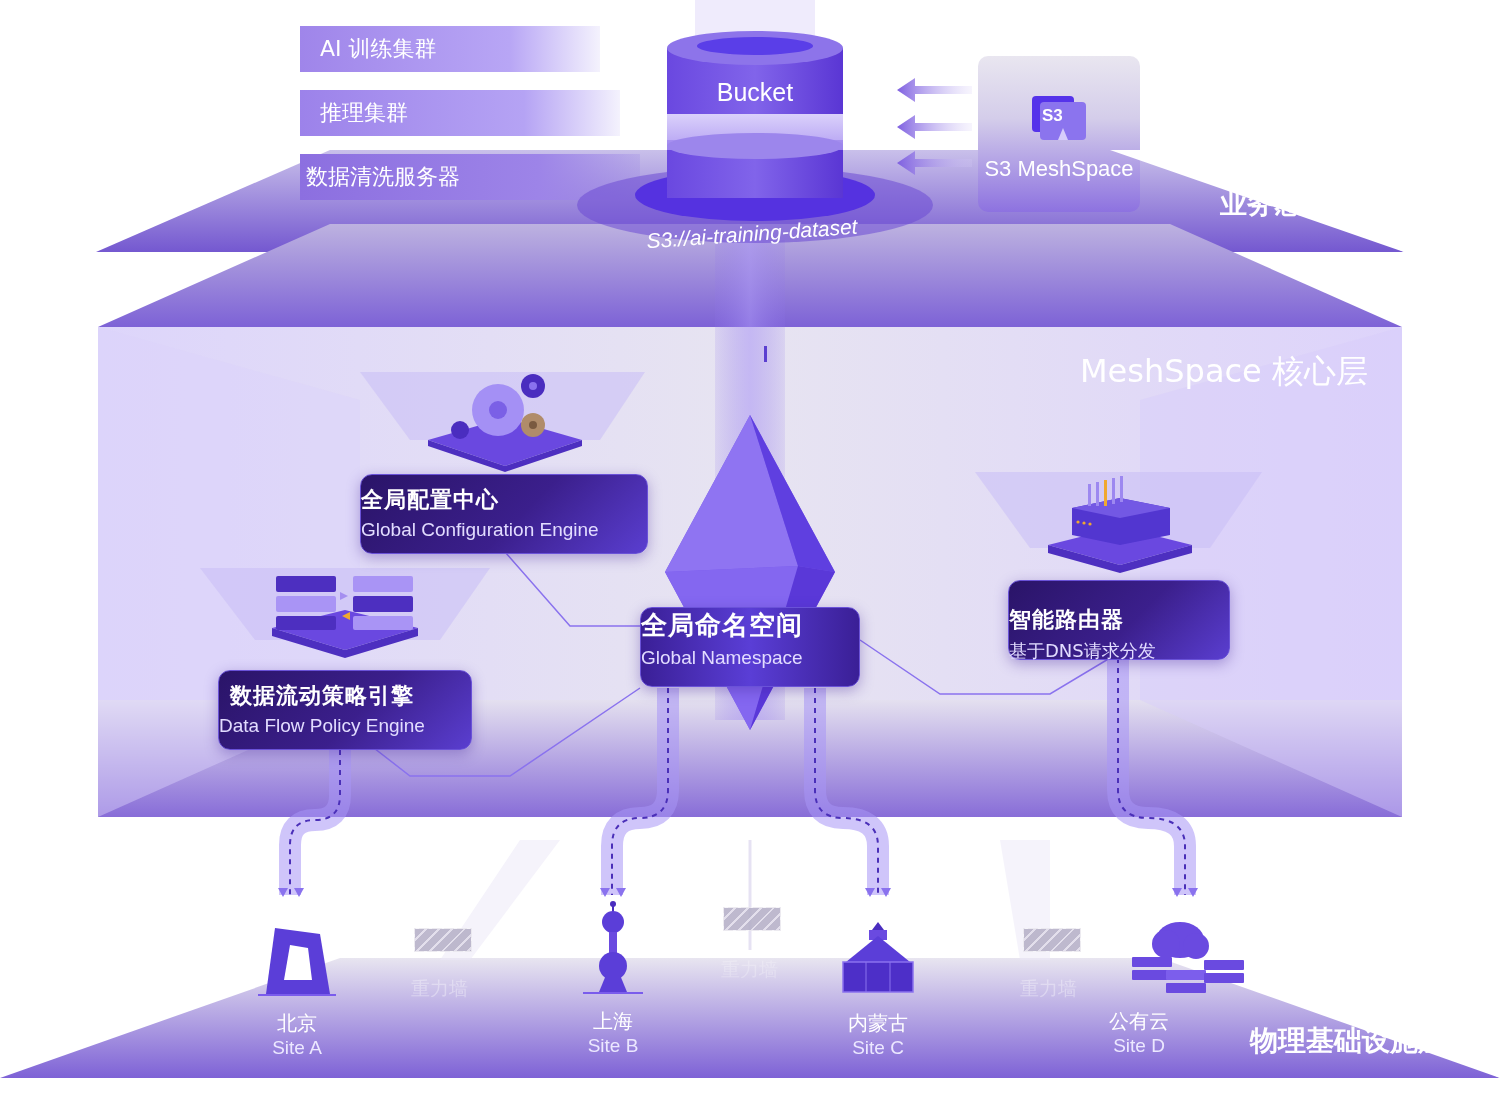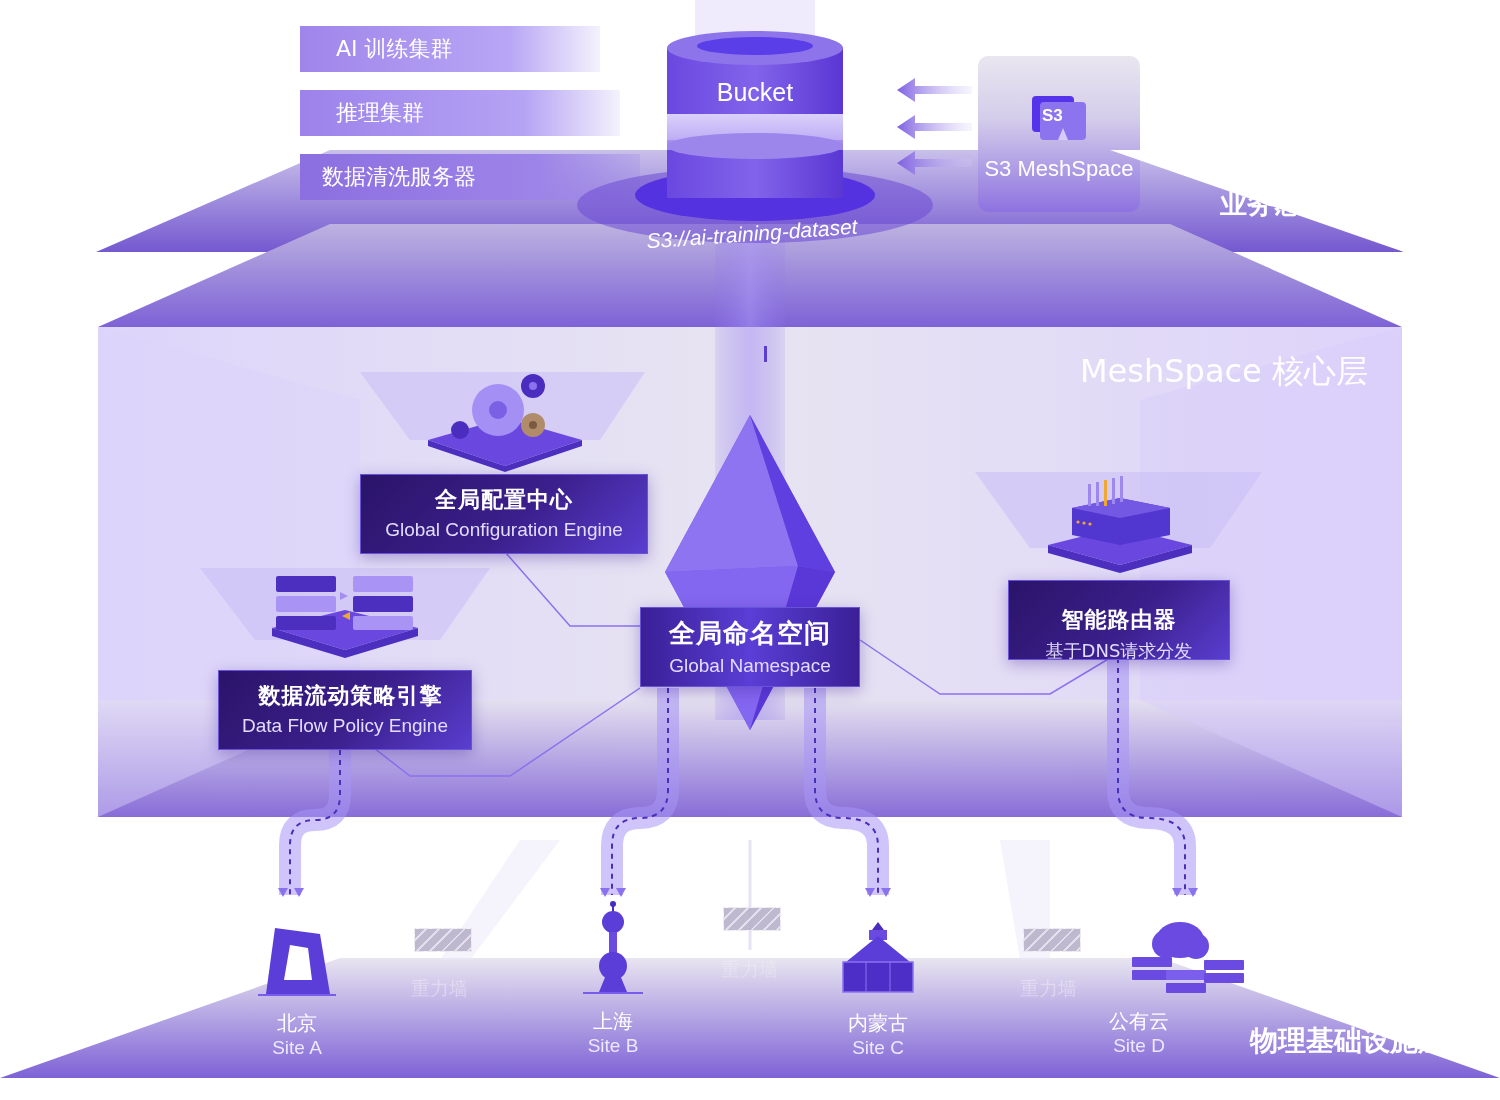--- a/index.html
+++ b/index.html
@@ -1,24 +1,24 @@
 <!DOCTYPE html>
 <html><head>
 <meta charset="utf-8">
 <style>
   html, body { margin:0; padding:0; background:#ffffff; }
   body { width:1500px; height:1100px; position:relative; overflow:hidden;
          font-family:"Liberation Sans","DejaVu Sans",sans-serif; }
   .abs { position:absolute; }
   svg.layer { position:absolute; left:0; top:0; }
   .client-tag { position:absolute; left:300px; height:46px; color:#fff; font-size:22px;
-                display:flex; align-items:center; padding-left:36px; box-sizing:border-box;
+                display:flex; align-items:center; padding-left:20px; box-sizing:border-box;
                 font-family:"DejaVu Sans",sans-serif; }
   .node-box { position:absolute; background:linear-gradient(135deg,#2a1468 0%,#3b1f8c 55%,#5a3ed0 100%);
-              border:1px solid #6a52d8; border-radius:0; color:#fff; text-align:center;
+              border:1px solid #6a52d8; border-radius:12px; color:#fff; 
               box-shadow:0 4px 14px rgba(60,30,150,0.35); }
   .node-box .zh { font-family:"DejaVu Sans",sans-serif; font-size:22px; font-weight:bold; letter-spacing:1px; }
   .node-box .en { font-size:19px; color:#e2dcff; margin-top:4px; }
   .layer-title { position:absolute; color:#fff; font-family:"DejaVu Sans",sans-serif; font-weight:bold; }
   .site { position:absolute; text-align:center; color:#fff; width:120px; }
   .site .zh { font-family:"DejaVu Sans",sans-serif; font-size:20px; }
   .site .en { font-size:19px; color:#ece8ff; }
   .wall-label { position:absolute; color:rgba(255,255,255,0.35); font-family:"DejaVu Sans",sans-serif; font-size:19px; }
   .wall-block { position:absolute; width:56px; height:22px; border:1px solid rgba(255,255,255,0.7);
                 background:repeating-linear-gradient(135deg,#b7b2c9 0 7px,#e0dcea 7px 9px); opacity:0.9; }
@@ -114,21 +114,21 @@
   </g>
 </svg>
 
 <div>
   <div class="client-tag" style="top:26px;width:300px;background:linear-gradient(90deg,#9f85ea,#b8a6f5 70%,rgba(200,190,245,0.2));">
     <span>AI 训练集群</span>
   </div>
   <div class="client-tag" style="top:90px;width:320px;background:linear-gradient(90deg,#9c82ea,#b5a3f4 70%,rgba(200,190,245,0.2));">
     <span>推理集群</span>
   </div>
-  <div class="client-tag" style="top:154px;width:340px;padding-left:22px;background:linear-gradient(90deg,#8c6fe0,#9d84e8 70%,rgba(160,140,230,0.3));">
+  <div class="client-tag" style="top:154px;width:340px;padding-left:6px;background:linear-gradient(90deg,#8c6fe0,#9d84e8 70%,rgba(160,140,230,0.3));">
     <span>数据清洗服务器</span>
   </div>
 </div>
 
 <svg class="layer" width="1500" height="300">
   <defs>
     <linearGradient id="gCyl" x1="0" y1="0" x2="1" y2="0">
       <stop offset="0" stop-color="#6a48e0"></stop>
         <stop offset="0.5" stop-color="#8164ea"></stop>
         <stop offset="1" stop-color="#5a36d4"></stop>
@@ -232,21 +232,21 @@
 
 <div class="node-box" style="left:360px;top:474px;width:286px;height:78px;">
   <div class="zh" style="margin-top:10px;">全局配置中心</div>
   <div class="en">Global Configuration Engine</div>
 </div>
 <div class="node-box" style="left:218px;top:670px;width:252px;height:78px;">
   <div class="zh" style="margin-top:10px;padding-left:11px;">数据流动策略引擎</div>
   <div class="en">Data Flow Policy Engine</div>
 </div>
 <div class="node-box" style="left:640px;top:607px;width:218px;height:78px;background:linear-gradient(90deg,#3a1f96,#5a3ed6 50%,#3a1f96);">
-  <div class="zh" style="margin-top:8px;font-size:26px;">全局命名空间</div>
+  <div class="zh" style="font-size:26px;">全局命名空间</div>
   <div class="en">Global Namespace</div>
 </div>
 <div class="node-box" style="left:1008px;top:580px;width:220px;height:78px;">
   <div class="zh" style="margin-top:24px;">智能路由器</div>
   <div class="en" style="font-family:'DejaVu Sans',sans-serif;font-size:18px;">基于DNS请求分发</div>
 </div>
 
 <div class="wall-block" style="left:414px;top:928px;"></div>
 <div class="wall-label" style="left:411px;top:976px;">重力墙</div>
 <div class="wall-block" style="left:723px;top:907px;"></div>

